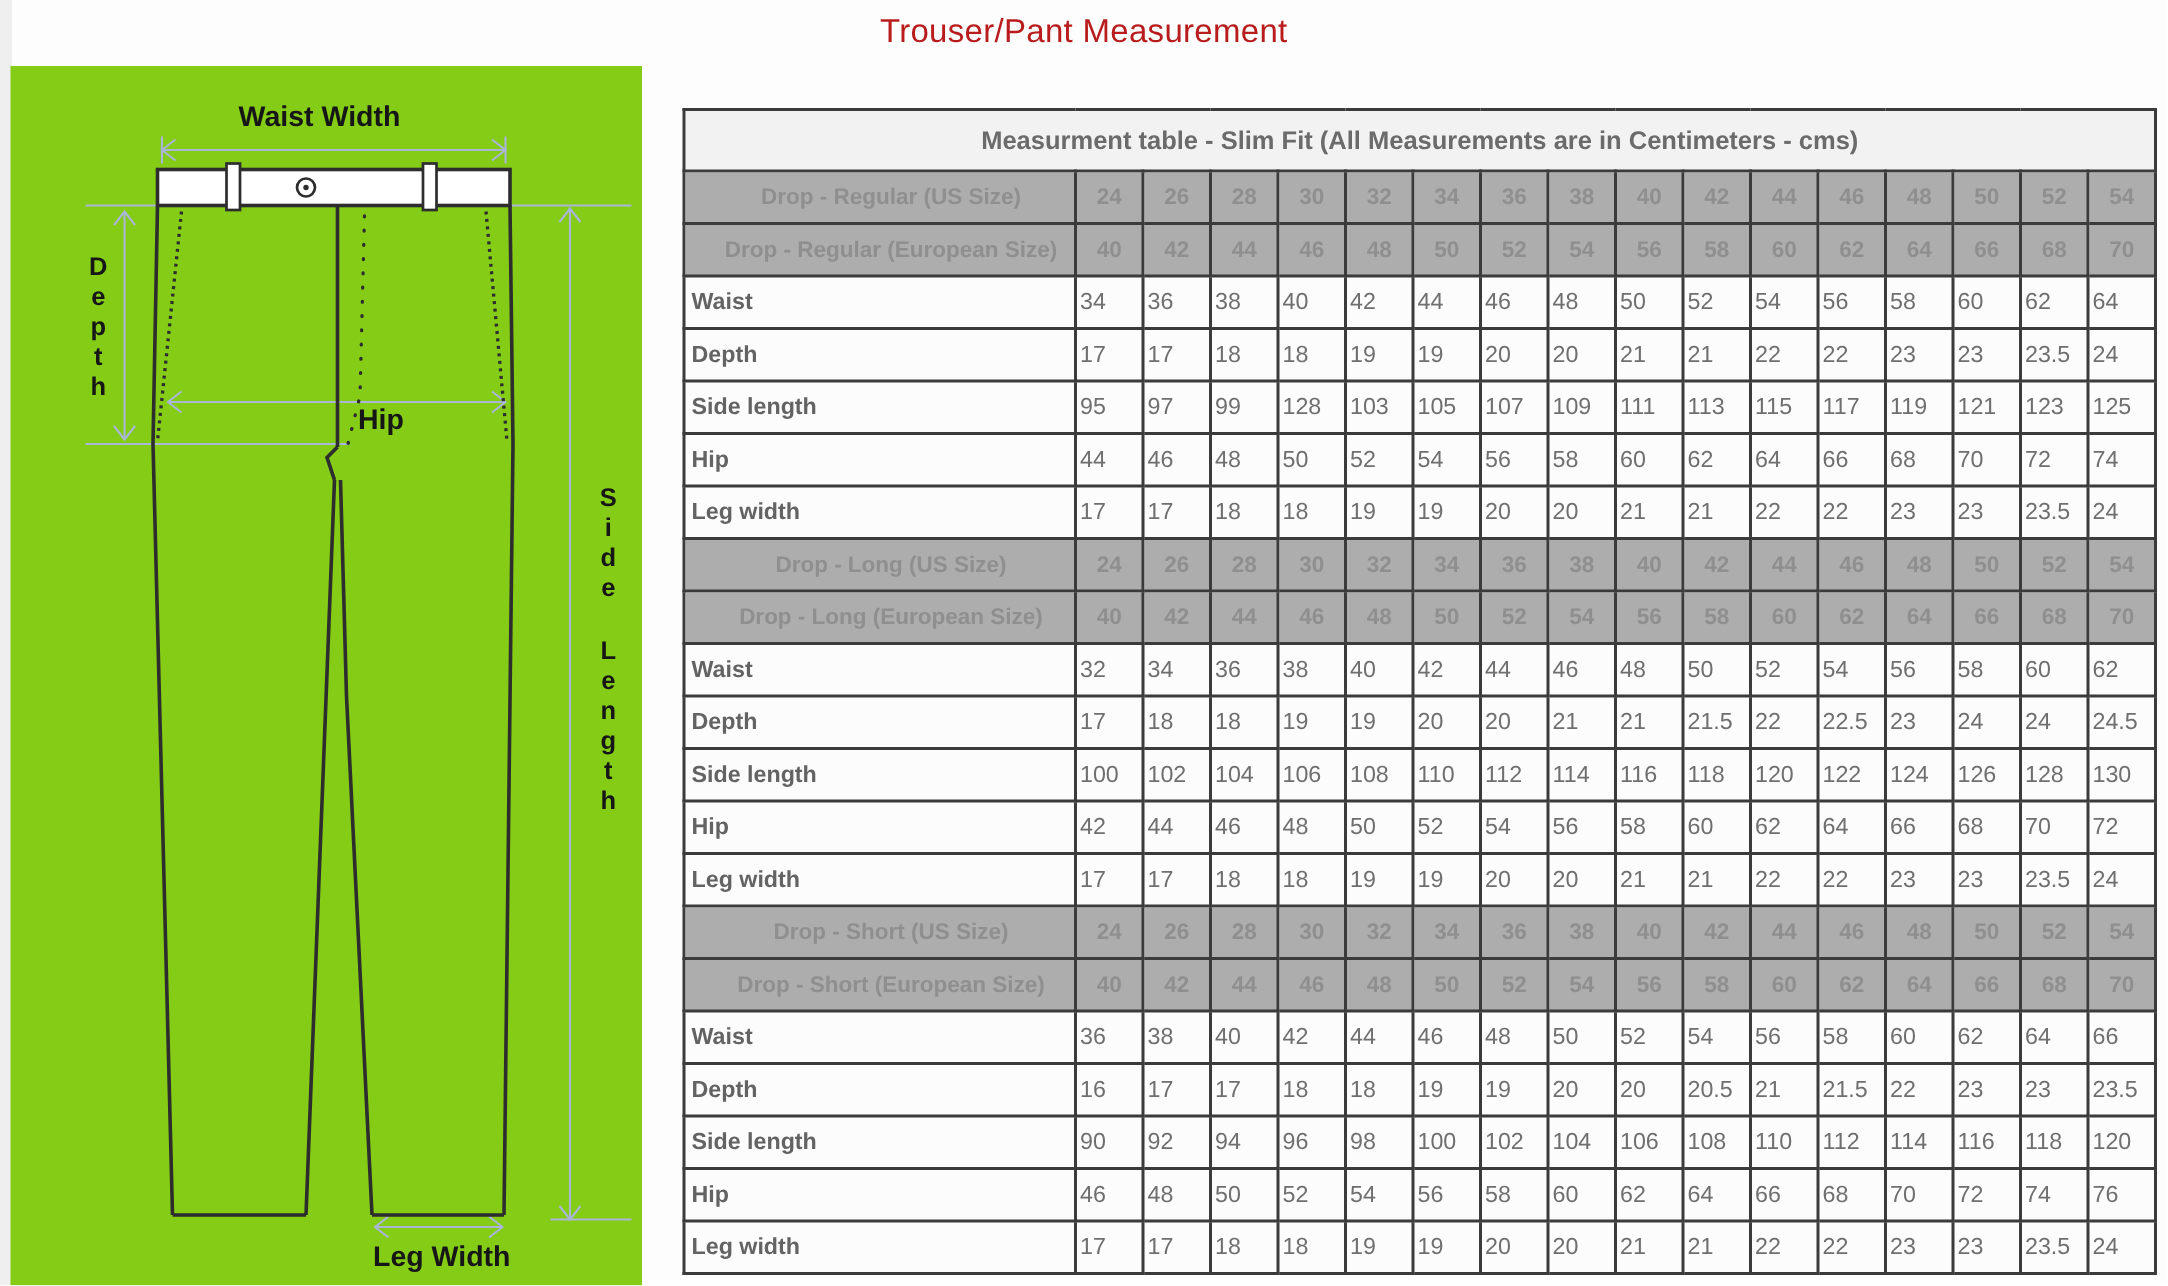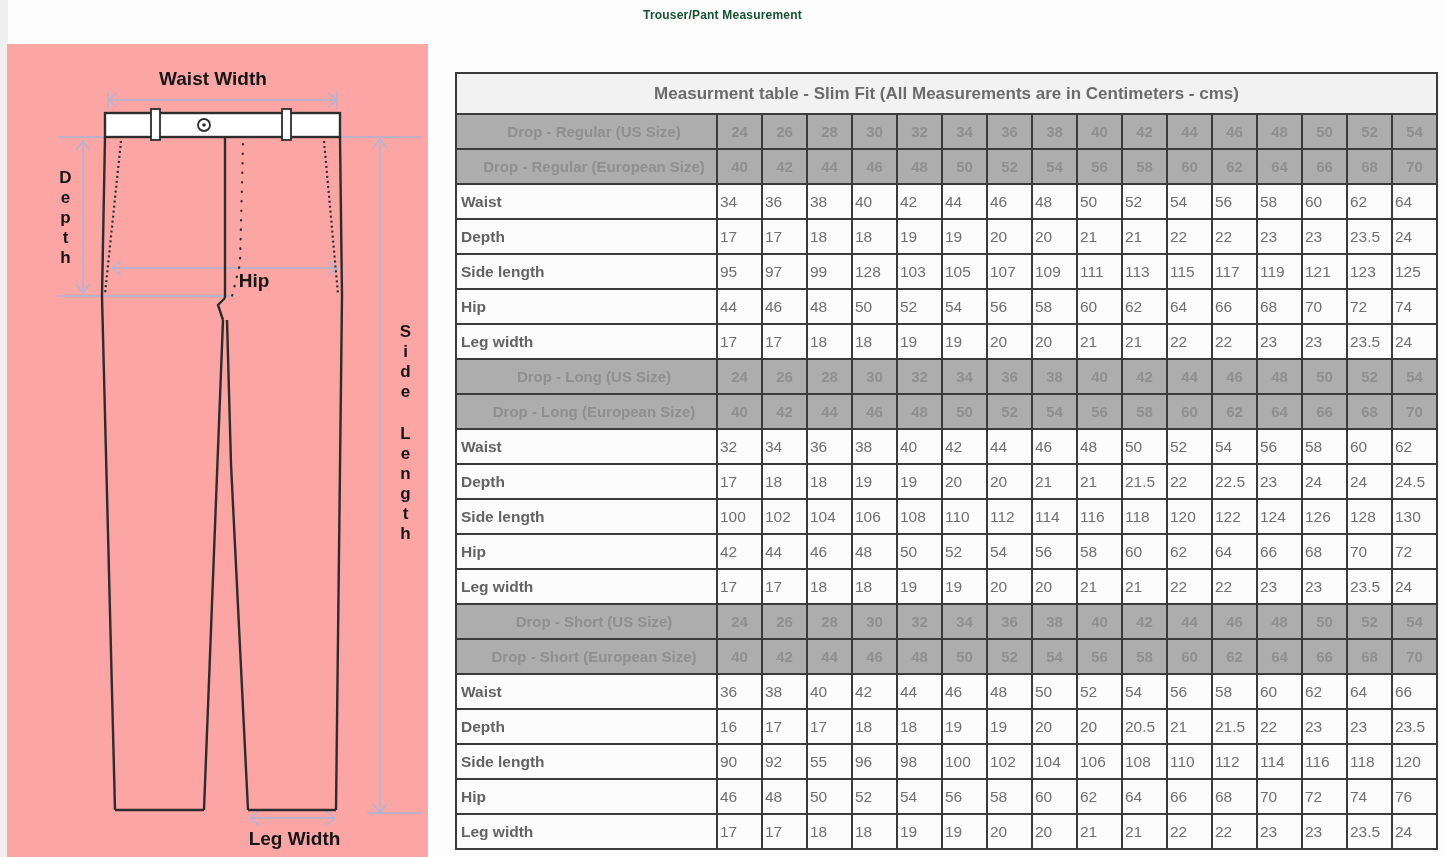--- a/index.html
+++ b/index.html
@@ -1,22 +1,22 @@
 <!DOCTYPE html>
 <html style="--drop-row-bg: #adadad; --drop-row-text: #8f8f8f; --table-border: #3b3b3b; --header-bg: #f2f2f2; --header-text: #6b6b6b; --label-text: #636363; --value-text: #6f6f6f; --value-bg: #fcfcfc; --arrow: #a9b6d6; --outline: #2d2d2d;"><head>
 <meta charset="utf-8">
 <style>
   html,body{margin:0;padding:0;background:#ffffff;font-family:"Liberation Sans",sans-serif;}
   #stage{position:relative;width:1445px;height:857px;background:#fdfdfd;overflow:hidden;}
   #edge-strip{position:absolute;left:0;top:0;width:8px;height:857px;background:#efefef;}
   .page-title{position:absolute;left:0;right:0;top:8px;text-align:center;
-    font-size:12px;font-weight:bold;color:#14532d;letter-spacing:.2px;}
+    font-size:22px;font-weight:normal;color:#b91c1c;letter-spacing:.2px;}
 
   
-  #diagram{position:absolute;left:7px;top:44px;width:421px;height:813px;background:#fca5a5;}
+  #diagram{position:absolute;left:7px;top:44px;width:421px;height:813px;background:#84cc16;}
   #diagram svg{position:absolute;left:0;top:0;}
   .outline{stroke:var(--outline,#2d2d2d);fill:none;stroke-width:2.4px;}
   .outline-thin{stroke:var(--outline,#2d2d2d);fill:none;stroke-width:1.8px;}
   .fillwhite{fill:#ffffff;}
   .pocket{stroke:var(--outline,#2d2d2d);fill:none;stroke-width:2.2px;stroke-dasharray:2 3;}
   .crease{stroke:var(--outline,#2d2d2d);fill:none;stroke-width:2.2px;stroke-dasharray:.5 9;stroke-linecap:round;}
   .arrow{stroke:var(--arrow,#a9b6d6);fill:none;stroke-width:1.4px;}
   .dlabel{position:absolute;font-weight:bold;color:#161616;font-size:19px;text-align:center;}
   .vlabel{position:absolute;width:15px;word-break:break-all;font-weight:bold;color:#161616;
     font-size:17px;line-height:20px;text-align:center;}
@@ -460,21 +460,21 @@
             <td>21.5</td>
             <td>22</td>
             <td>23</td>
             <td>23</td>
             <td>23.5</td>
           </tr>
           <tr class="data-row">
             <td class="label-cell">Side length</td>
             <td>90</td>
             <td>92</td>
-            <td>55</td>
+            <td>94</td>
             <td>96</td>
             <td>98</td>
             <td>100</td>
             <td>102</td>
             <td>104</td>
             <td>106</td>
             <td>108</td>
             <td>110</td>
             <td>112</td>
             <td>114</td>

